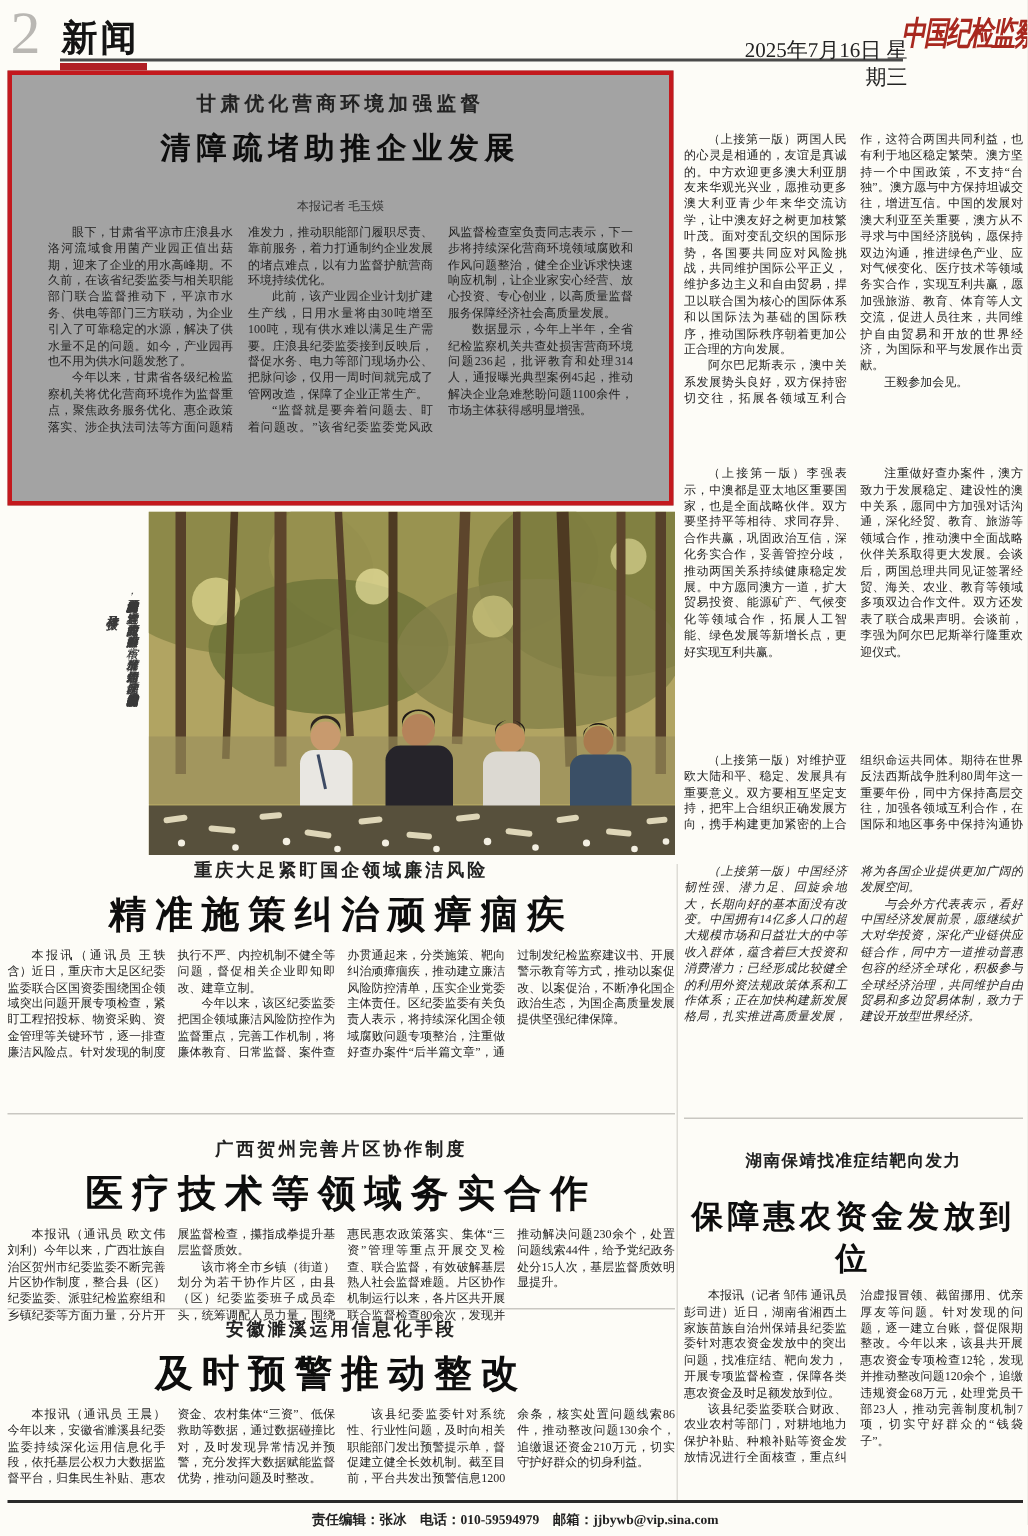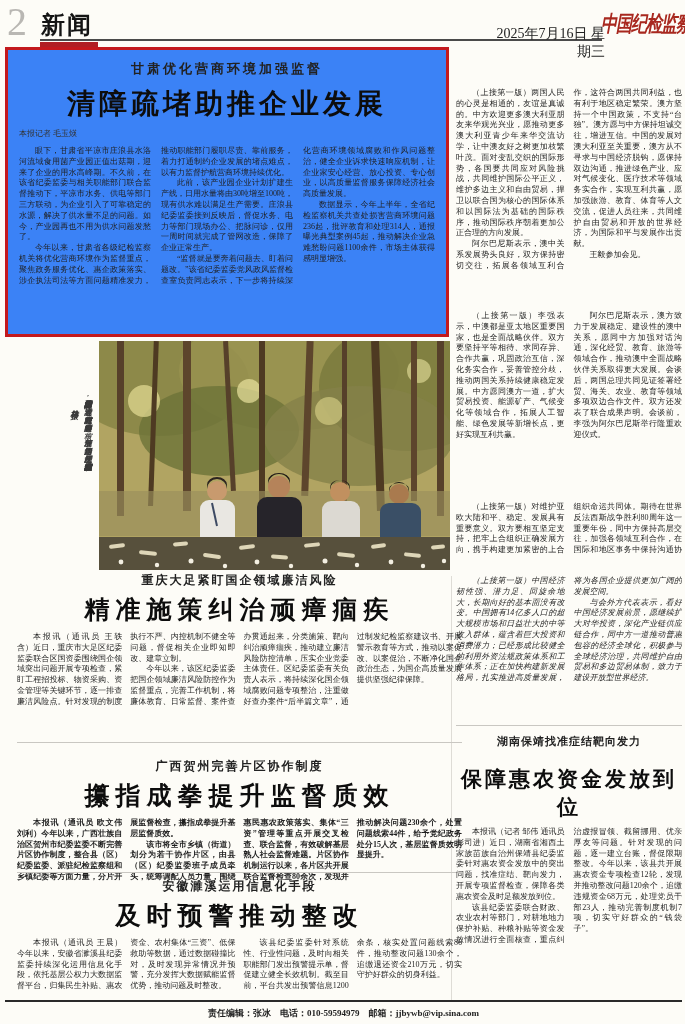--- a/index.html
+++ b/index.html
@@ -11,29 +11,29 @@
   .section{position:absolute;left:41px;top:9px;font-size:24px;font-weight:bold;letter-spacing:2px;color:#141414;}
   .header-rule{position:absolute;left:40px;top:39px;width:562px;height:2px;background:#4a4a4a;}
   .section-bar{position:absolute;left:40px;top:42px;width:58px;height:5px;background:#b01f24;}
   .date{position:absolute;left:495px;top:25px;width:110px;font-size:14px;font-weight:normal;color:#222;text-align:right;}
   .masthead{position:absolute;left:601px;top:12px;width:84px;font-size:16px;line-height:18px;font-weight:900;
             font-style:italic;color:#a8281f;letter-spacing:-1px;transform:scaleY(1.35);transform-origin:top left;white-space:nowrap;}
 
   
   .kicker{display:block;text-align:center;font-weight:bold;color:#222;}
   .headline{display:block;text-align:center;font-weight:900;color:#0d0d0d;font-family:"Liberation Serif","DejaVu Serif",serif;}
-  .byline{display:block;font-size:8px;color:#333;}
+  .byline{display:block;text-align:center;font-size:8px;color:#333;}
   .cols{text-align:justify;overflow:hidden;}
   .cols p{margin:0;text-indent:2em;font-size:8px;line-height:10.8px;color:#1f1f1f;}
 
   
   .lead{position:absolute;left:5px;top:47px;width:444px;height:290px;box-sizing:border-box;
-        border:3px solid #c3191d;background:#3b82f6;padding:8px 11px 6px;}
+        border:3px solid #c3191d;background:#a3a3a3;padding:8px 24px 6px;}
   .lead .kicker{font-size:13px;letter-spacing:3px;margin-top:2px;}
-  .lead .headline{font-size:28px;letter-spacing:4px;margin:7px 0 5px;}
+  .lead .headline{font-size:20px;letter-spacing:4px;margin:7px 0 20px;}
   .lead .byline{margin-bottom:7px;}
   .lead .cols{column-count:3;column-gap:10px;height:192px;}
 
   
   .rail{position:absolute;left:456px;top:88px;width:226px;}
   .rail-item{column-count:2;column-gap:9px;text-align:justify;overflow:hidden;margin-bottom:10px;}
   .rail-item p{margin:0;text-indent:2em;font-size:8px;line-height:10.8px;color:#1f1f1f;}
   .rail-item p.sig{font-weight:normal;}
   .ri-1{height:213px;}
   .ri-2{height:181px;}
@@ -41,30 +41,30 @@
   .ri-4{height:163px;font-style:italic;}
 
   
   .photo{position:absolute;left:99px;top:341px;width:351px;height:229px;margin:0;padding:0;overflow:hidden;}
   .photo svg{display:block;width:100%;height:100%;}
   .caption{position:absolute;left:8px;top:394px;width:86px;height:170px;writing-mode:vertical-rl;
            font-size:7.8px;line-height:13.5px;color:#3a3a3a;font-style:italic;text-align:justify;overflow:hidden;}
   .caption .credit{display:block;margin-top:10px;font-weight:bold;}
 
   
-  .art{position:absolute;left:5px;width:445px;box-sizing:border-box;margin-left:12px;}
+  .art{position:absolute;left:5px;width:445px;box-sizing:border-box;}
   .art .kicker{font-size:12px;letter-spacing:2px;}
   .art .headline{font-size:25px;letter-spacing:6px;margin:4px 0 6px;}
   .art .cols{column-count:4;column-gap:8px;}
   .a-chongqing{top:572px;} .a-chongqing .cols{height:94px;}
-  .a-hezhou{top:742px;border-top:1px solid #c9c7c2;padding-top:15px;} .a-hezhou .cols{height:86px;font-weight:bold;}
+  .a-hezhou{top:742px;border-top:1px solid #c9c7c2;padding-top:15px;} .a-hezhou .cols{height:86px;}
   .a-suixi{top:872px;border-top:1px solid #c9c7c2;padding-top:5px;} .a-suixi .cols{height:70px;}
 
   
-  .a-baojing{position:absolute;left:456px;top:725px;width:226px;box-sizing:border-box;border-top:1px solid #c9c7c2;padding-top:8px;}
+  .a-baojing{position:absolute;left:456px;top:745px;width:226px;box-sizing:border-box;border-top:1px solid #c9c7c2;padding-top:20px;}
   .a-baojing .kicker{font-size:11px;letter-spacing:1px;}
   .a-baojing .headline{font-size:21px;letter-spacing:3px;margin:16px 0 6px;}
   .a-baojing .cols{column-count:2;column-gap:9px;height:158px;}
 
   .v-divider{position:absolute;left:451px;top:576px;width:1px;height:424px;background:#dedcd6;}
 
   
   .footer{position:absolute;left:5px;top:1000px;width:677px;border-top:2px solid #2a2a2a;padding-top:5px;
           text-align:center;font-size:9px;font-weight:bold;color:#222;}
 </style>
@@ -94,21 +94,21 @@
   </article>
 
   <aside class="rail">
     <div class="rail-item ri-1">
       <p>（上接第一版）两国人民的心灵是相通的，友谊是真诚的。中方欢迎更多澳大利亚朋友来华观光兴业，愿推动更多澳大利亚青少年来华交流访学，让中澳友好之树更加枝繁叶茂。面对变乱交织的国际形势，各国要共同应对风险挑战，共同维护国际公平正义，维护多边主义和自由贸易，捍卫以联合国为核心的国际体系和以国际法为基础的国际秩序，推动国际秩序朝着更加公正合理的方向发展。</p>
       <p>阿尔巴尼斯表示，澳中关系发展势头良好，双方保持密切交往，拓展各领域互利合作，这符合两国共同利益，也有利于地区稳定繁荣。澳方坚持一个中国政策，不支持“台独”。澳方愿与中方保持坦诚交往，增进互信。中国的发展对澳大利亚至关重要，澳方从不寻求与中国经济脱钩，愿保持双边沟通，推进绿色产业、应对气候变化、医疗技术等领域务实合作，实现互利共赢，愿加强旅游、教育、体育等人文交流，促进人员往来，共同维护自由贸易和开放的世界经济，为国际和平与发展作出贡献。</p>
       <p class="sig">王毅参加会见。</p>
     </div>
     <div class="rail-item ri-2">
       <p>（上接第一版）李强表示，中澳都是亚太地区重要国家，也是全面战略伙伴。双方要坚持平等相待、求同存异、合作共赢，巩固政治互信，深化务实合作，妥善管控分歧，推动两国关系持续健康稳定发展。中方愿同澳方一道，扩大贸易投资、能源矿产、气候变化等领域合作，拓展人工智能、绿色发展等新增长点，更好实现互利共赢。</p>
-      <p>阿尔巴尼斯表示，澳方致力于发展稳定、建设性的澳中关系，愿同中方加强对话沟通，深化经贸、教育、旅游等领域合作，推动澳中全面战略伙伴关系取得更大发展。会谈后，两国总理共同见证签署经贸、海关、农业、教育等领域多项双边合作文件。双方还发表了联合成果声明。会谈前，李强为阿尔巴尼斯举行隆重欢迎仪式。</p>
+      <p>注重做好查办案件，澳方致力于发展稳定、建设性的澳中关系，愿同中方加强对话沟通，深化经贸、教育、旅游等领域合作，推动澳中全面战略伙伴关系取得更大发展。会谈后，两国总理共同见证签署经贸、海关、农业、教育等领域多项双边合作文件。双方还发表了联合成果声明。会谈前，李强为阿尔巴尼斯举行隆重欢迎仪式。</p>
     </div>
     <div class="rail-item ri-3">
       <p>（上接第一版）对维护亚欧大陆和平、稳定、发展具有重要意义。双方要相互坚定支持，把牢上合组织正确发展方向，携手构建更加紧密的上合组织命运共同体。期待在世界反法西斯战争胜利80周年这一重要年份，同中方保持高层交往，加强各领域互利合作，在国际和地区事务中保持沟通协调，促进世界和地区和平稳定。我方将积极支持中方主席国工作，共同推动上合组织天津峰会取得圆满成功。</p>
 
     </div>
     <div class="rail-item ri-4">
       <p>（上接第一版）中国经济韧性强、潜力足、回旋余地大，长期向好的基本面没有改变。中国拥有14亿多人口的超大规模市场和日益壮大的中等收入群体，蕴含着巨大投资和消费潜力；已经形成比较健全的利用外资法规政策体系和工作体系；正在加快构建新发展格局，扎实推进高质量发展，将为各国企业提供更加广阔的发展空间。</p>
       <p>与会外方代表表示，看好中国经济发展前景，愿继续扩大对华投资，深化产业链供应链合作，同中方一道推动普惠包容的经济全球化，积极参与全球经济治理，共同维护自由贸易和多边贸易体制，致力于建设开放型世界经济。</p>
     </div>
   </aside>
@@ -192,21 +192,21 @@
     <span class="kicker">重庆大足紧盯国企领域廉洁风险</span>
     <span class="headline">精准施策纠治顽瘴痼疾</span>
     <div class="cols">
       <p>本报讯（通讯员 王轶含）近日，重庆市大足区纪委监委联合区国资委围绕国企领域突出问题开展专项检查，紧盯工程招投标、物资采购、资金管理等关键环节，逐一排查廉洁风险点。针对发现的制度执行不严、内控机制不健全等问题，督促相关企业即知即改、建章立制。</p>
       <p>今年以来，该区纪委监委把国企领域廉洁风险防控作为监督重点，完善工作机制，将廉体教育、日常监督、案件查办贯通起来，分类施策、靶向纠治顽瘴痼疾，推动建立廉洁风险防控清单，压实企业党委主体责任。区纪委监委有关负责人表示，将持续深化国企领域腐败问题专项整治，注重做好查办案件“后半篇文章”，通过制发纪检监察建议书、开展警示教育等方式，推动以案促改、以案促治，不断净化国企政治生态，为国企高质量发展提供坚强纪律保障。</p>
     </div>
   </article>
 
   <article class="art a-hezhou">
     <span class="kicker">广西贺州完善片区协作制度</span>
-    <span class="headline">攥指成拳提升监督质效</span>
+    <span class="headline">医疗技术等领域务实合作</span>
     <div class="cols">
       <p>本报讯（通讯员 欧文伟 刘利）今年以来，广西壮族自治区贺州市纪委监委不断完善片区协作制度，整合县（区）纪委监委、派驻纪检监察组和乡镇纪委等方面力量，分片开展监督检查，攥指成拳提升基层监督质效。</p>
       <p>该市将全市乡镇（街道）划分为若干协作片区，由县（区）纪委监委班子成员牵头，统筹调配人员力量，围绕惠民惠农政策落实、集体“三资”管理等重点开展交叉检查、联合监督，有效破解基层熟人社会监督难题。片区协作机制运行以来，各片区共开展联合监督检查80余次，发现并推动解决问题230余个，处置问题线索44件，给予党纪政务处分15人次，基层监督质效明显提升。</p>
     </div>
   </article>
 
   <article class="art a-suixi">
     <span class="kicker">安徽濉溪运用信息化手段</span>
     <span class="headline">及时预警推动整改</span>
     <div class="cols">

